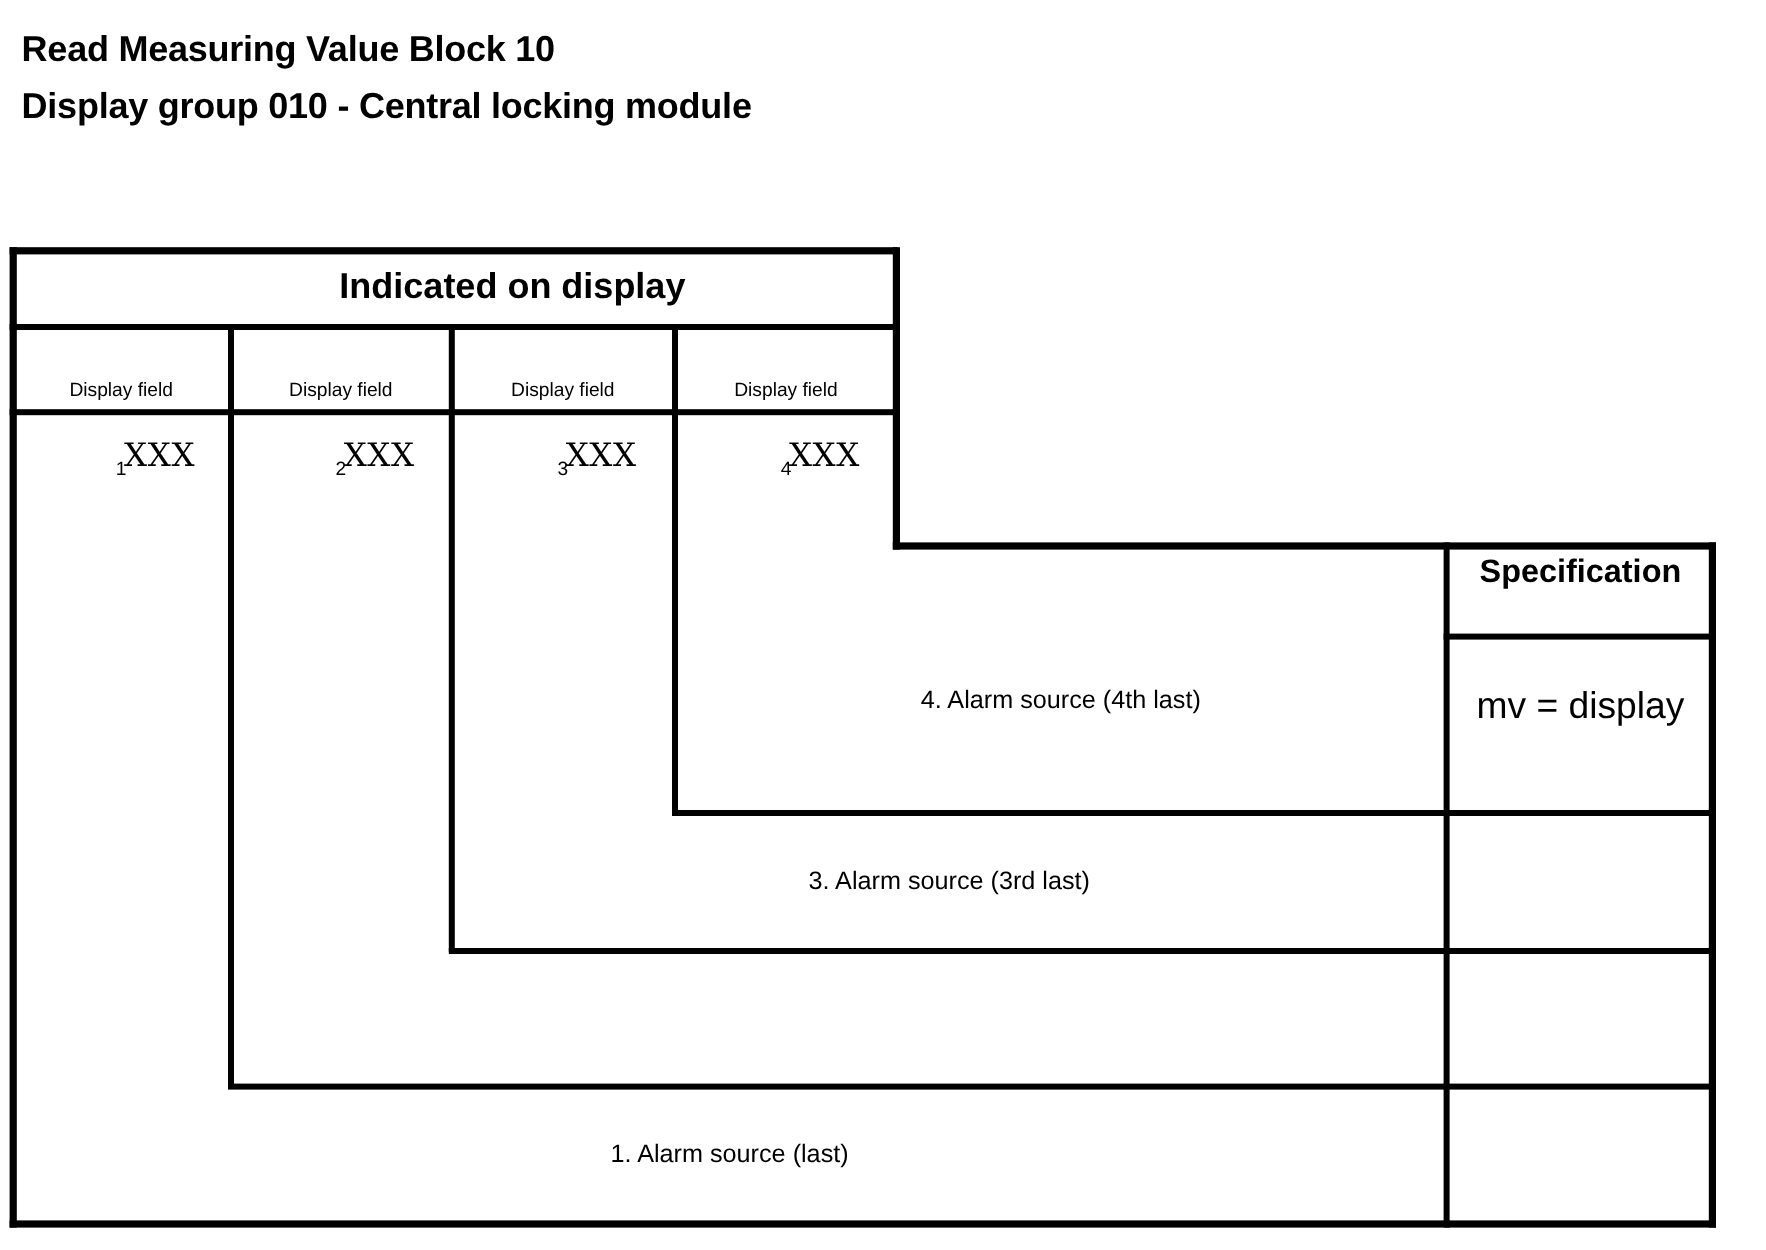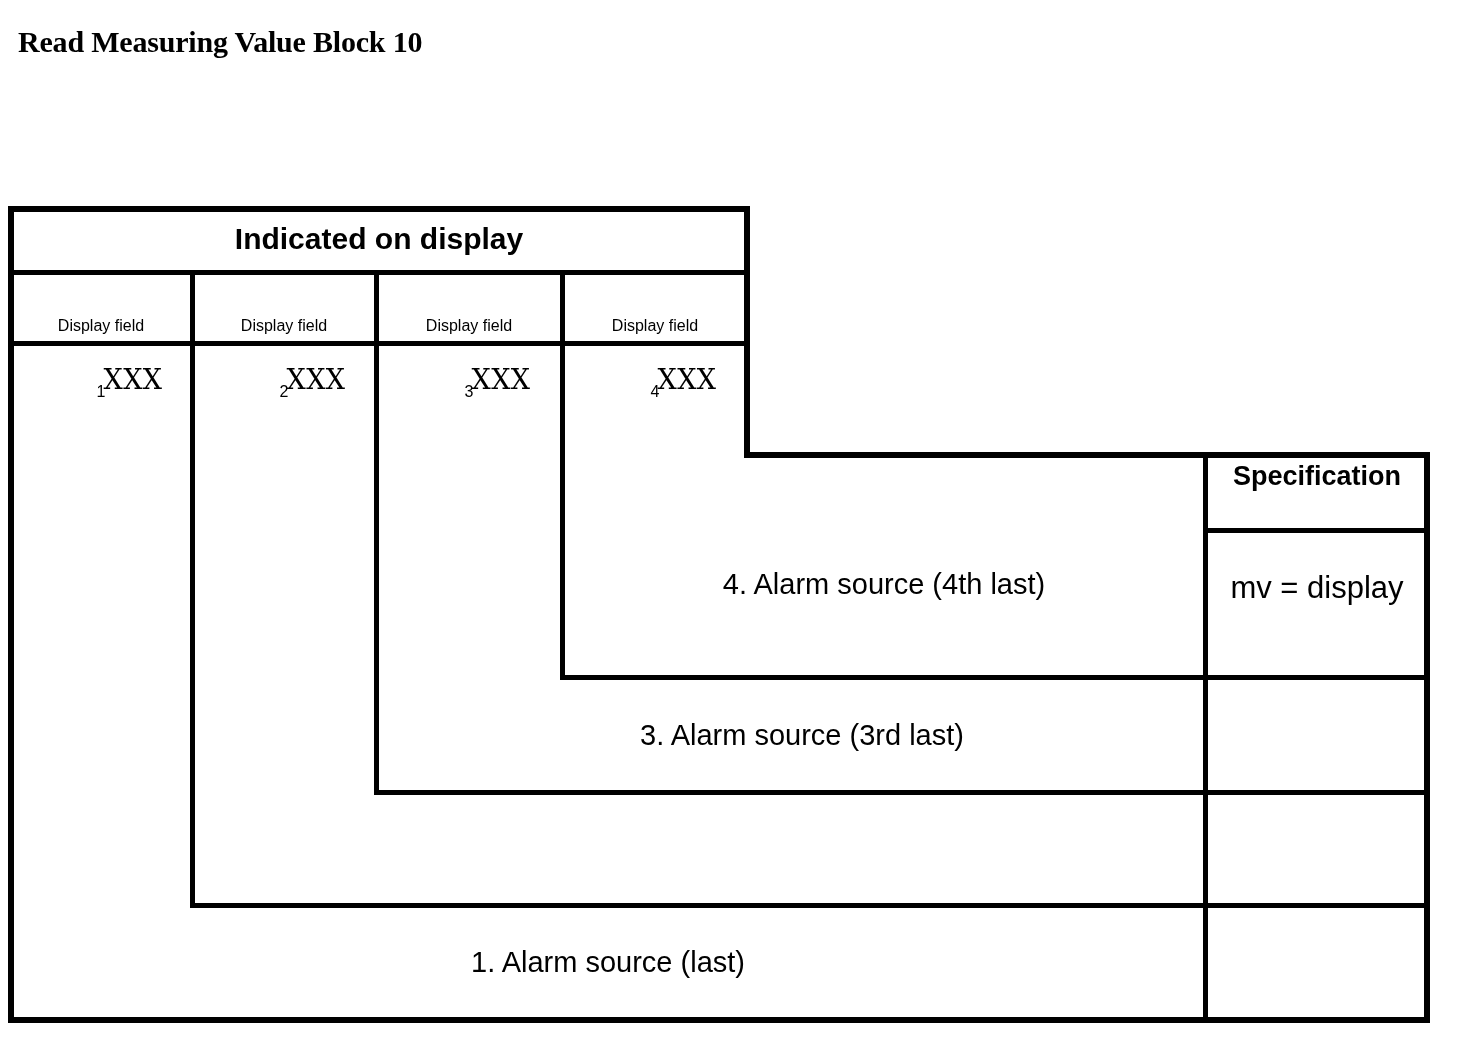--- a/index.html
+++ b/index.html
@@ -16,21 +16,20 @@
     color: #000000;
     overflow: hidden;
   }
 
   
   .titles {
     position: absolute;
     left: 18px;
     top: 18px;
     width: 1100px;
-    font-family: Liberation Serif, serif;
   }
   .title-line {
     font-size: 30px;
     font-weight: bold;
     line-height: 47px;
     letter-spacing: -0.2px;
     white-space: pre;
   }
 
   
@@ -54,48 +53,50 @@
     font-size: 25px;
     line-height: 34px;
     text-align: center;
     white-space: pre-line;
   }
   .bold { font-weight: bold; }
 
   .hdr-big {
     font-size: 30px;
     font-weight: bold;
+    margin-left: 48px;
   }
   .hdr-small {
     font-size: 16px;
     line-height: 33px;
   }
   .xxx {
     font-family: "DejaVu Serif", serif;
     font-size: 27px;
     letter-spacing: 0.5px;
     margin-left: 32px;
   }
   .alarm-label {
-    font-size: 29px;
+    font-size: 21px;
     line-height: 38px;
     text-align: center;
   }
   .spec-val {
     font-size: 31px;
     text-align: center;
   }
 </style>
 </head>
 <body>
 
 <div id="page">
 
   <div class="titles">
     <div class="title-line">Read Measuring Value Block 10</div>
+    <div class="title-line">Display group 010 - Central locking module</div>
   </div>
 
   <div class="diagram">
 
     <div class="ln" style="left:8px;  top:206px;  width:740px; height:6px;"></div>
 
     <div class="ln" style="left:8px;  top:206px;  width:6px;   height:817px;"></div>
 
     <div class="ln" style="left:8px;  top:1017px; width:1422px; height:6px;"></div>
 
@@ -152,21 +153,21 @@
     <div class="celltext xxx" style="left:196px; top:363px; width:176px;">XXX</div>
     <div class="celltext xxx" style="left:380px; top:363px; width:178px;">XXX</div>
     <div class="celltext xxx" style="left:566px; top:363px; width:178px;">XXX</div>
 
     <div class="celltext bold" style="left:1208px; top:459px; width:218px; font-size:27px;">Specification</div>
 
     <div class="alarm-label" style="position:absolute; left:565px; top:565px; width:638px;">4. Alarm source (4th
 last)</div>
     <div class="spec-val" style="position:absolute; left:1208px; top:570px; width:218px;">mv = display</div>
 
-    <div class="alarm-label" style="position:absolute; left:379px; top:716px; width:824px;padding-left:11px;">3. Alarm source (3rd last)</div>
+    <div class="alarm-label" style="position:absolute; left:379px; top:716px; width:824px;">3. Alarm source (3rd last)</div>
     <div class="spec-val" style="position:absolute; left:1208px; top:716px; width:218px;"></div>
 
     <div class="spec-val" style="position:absolute; left:1208px; top:830px; width:218px;"></div>
 
     <div class="alarm-label" style="position:absolute; left:13px; top:943px; width:1190px;">1. Alarm source (last)</div>
     <div class="spec-val" style="position:absolute; left:1208px; top:943px; width:218px;"></div>
 
   </div>
 </div>
 

